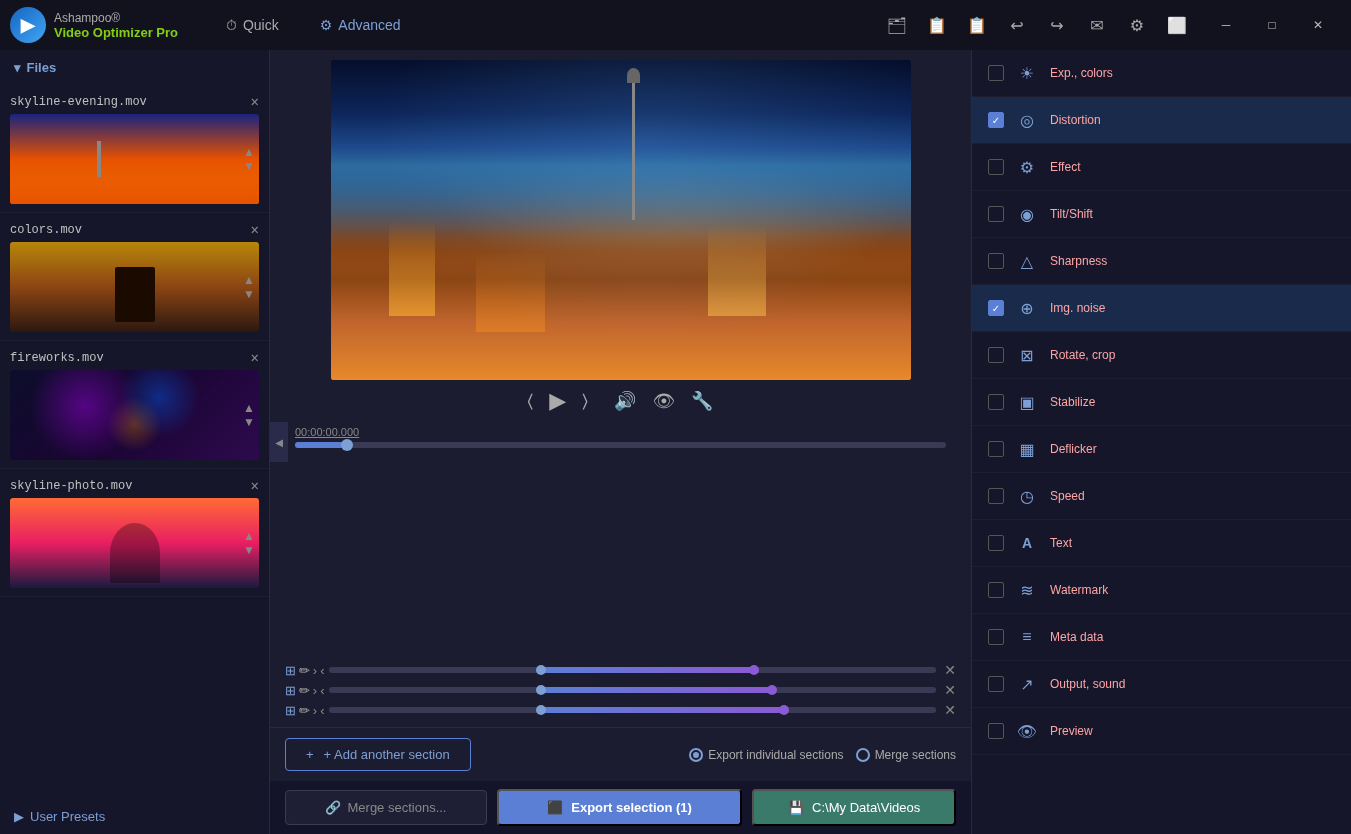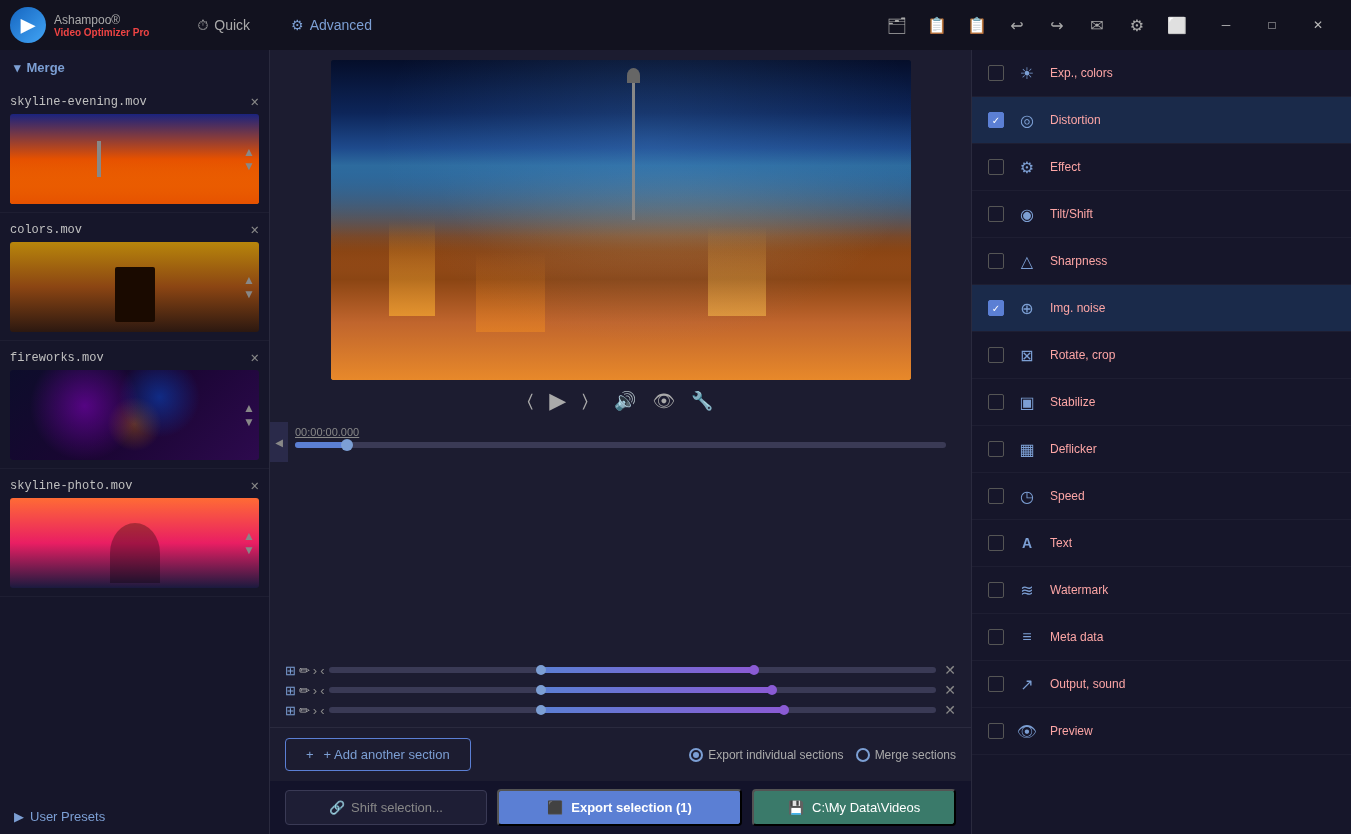--- a/index.html
+++ b/index.html
@@ -43,22 +43,22 @@
     }
     .logo-text {
       display: flex;
       flex-direction: column;
     }
     .logo-text-top {
       font-size: 12px;
       color: #aaa;
     }
     .logo-text-bottom {
-      font-size: 10px;
-      color: #ef4444;
+      font-size: 13px;
+      color: #84cc16;
       font-weight: 600;
     }
     .nav-tabs {
       display: flex;
       gap: 5px;
       flex: 1;
     }
     .nav-tab {
       display: flex;
       align-items: center;
@@ -598,21 +598,21 @@
     <div class="wc-btn">□</div>
     <div class="wc-btn close">✕</div>
   </div>
 </div>
 
 <div class="main-layout" style="position:relative;">
 
   <div class="sidebar">
     <div class="sidebar-section-header">
       <span>▾</span>
-      <span>Merge</span>
+      <span>Files</span>
     </div>
 
     <div class="file-item">
       <div class="file-item-header">
         <span class="file-item-name">skyline-evening.mov</span>
         <span class="file-item-close">✕</span>
       </div>
       <div class="file-thumbnail thumb-skyline-evening">
         <div style="position:absolute;bottom:0;left:0;right:0;height:50%;background:linear-gradient(to top,#e65100,transparent);"></div>
         <div style="position:absolute;top:30%;left:35%;width:4px;height:40%;background:#888;"></div>
@@ -772,21 +772,21 @@
         <div class="radio-option">
           <div class="radio-dot"></div>
           <span>Merge sections</span>
         </div>
       </div>
     </div>
 
     <div class="action-bar">
       <button class="merge-btn">
         <span>🔗</span>
-        <span>Shift selection...</span>
+        <span>Merge sections...</span>
       </button>
       <button class="export-btn">
         <span>⬛</span>
         <span>Export selection (1)</span>
       </button>
       <button class="path-btn">
         <span>💾</span>
         <span>C:\My Data\Videos</span>
       </button>
     </div>

